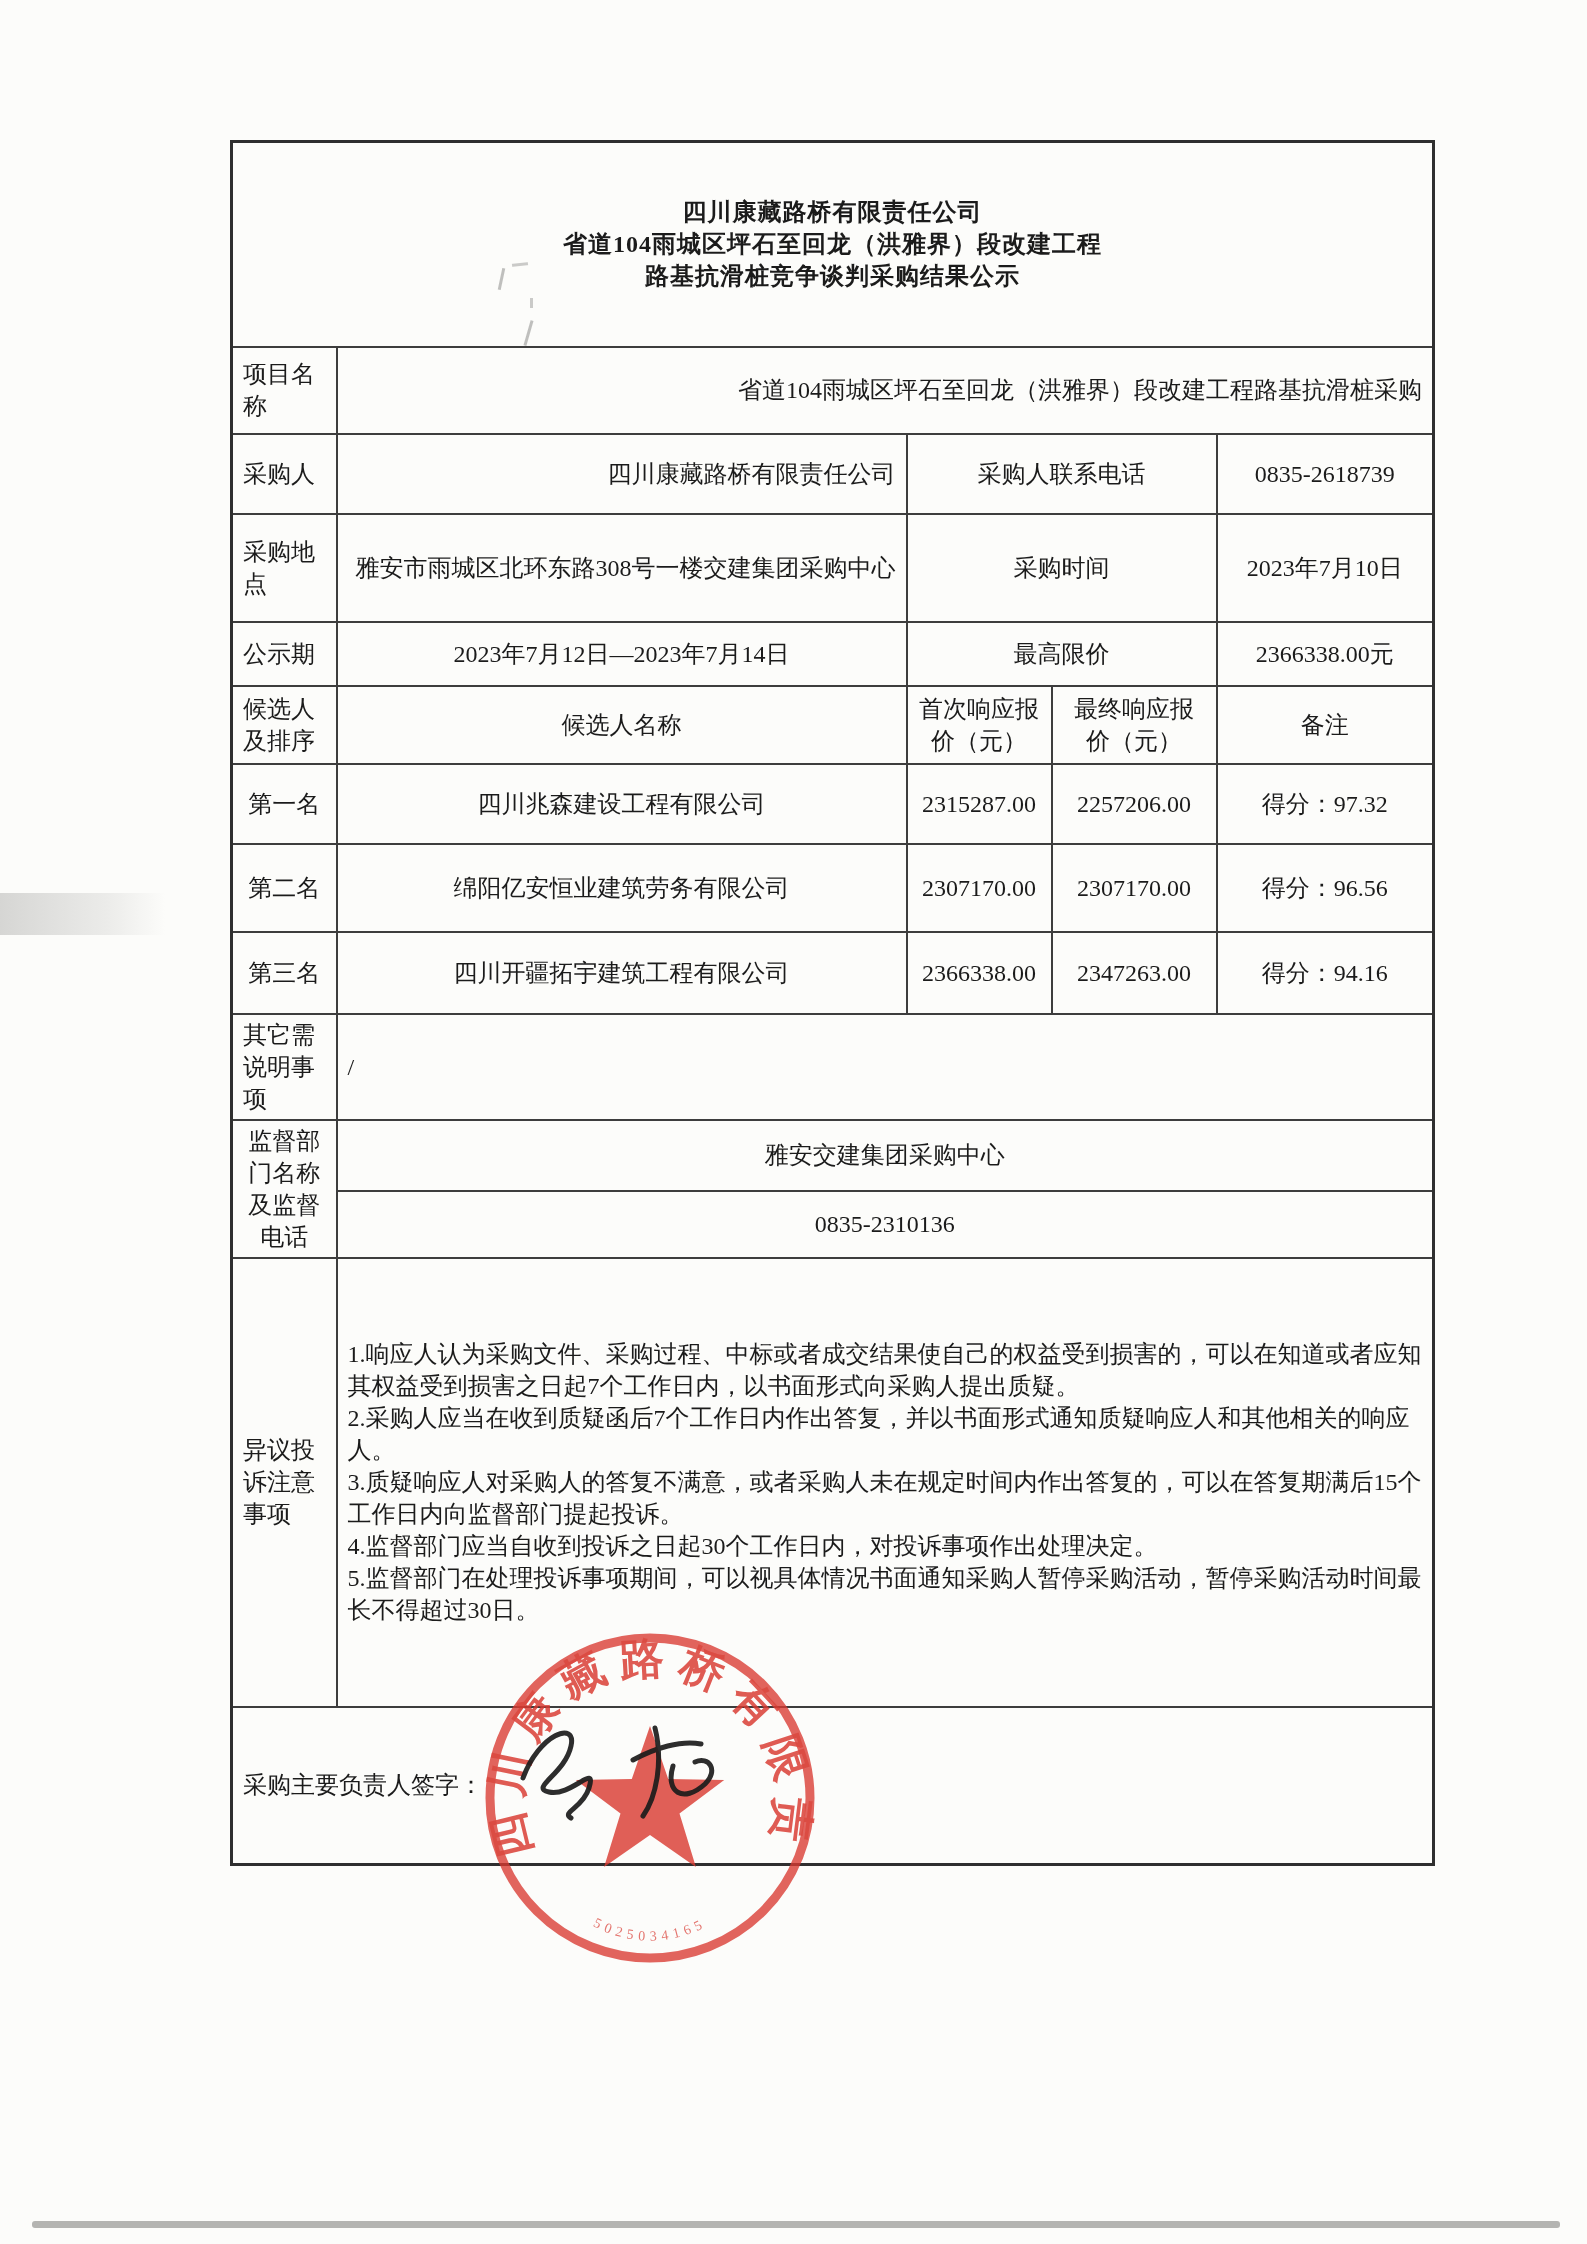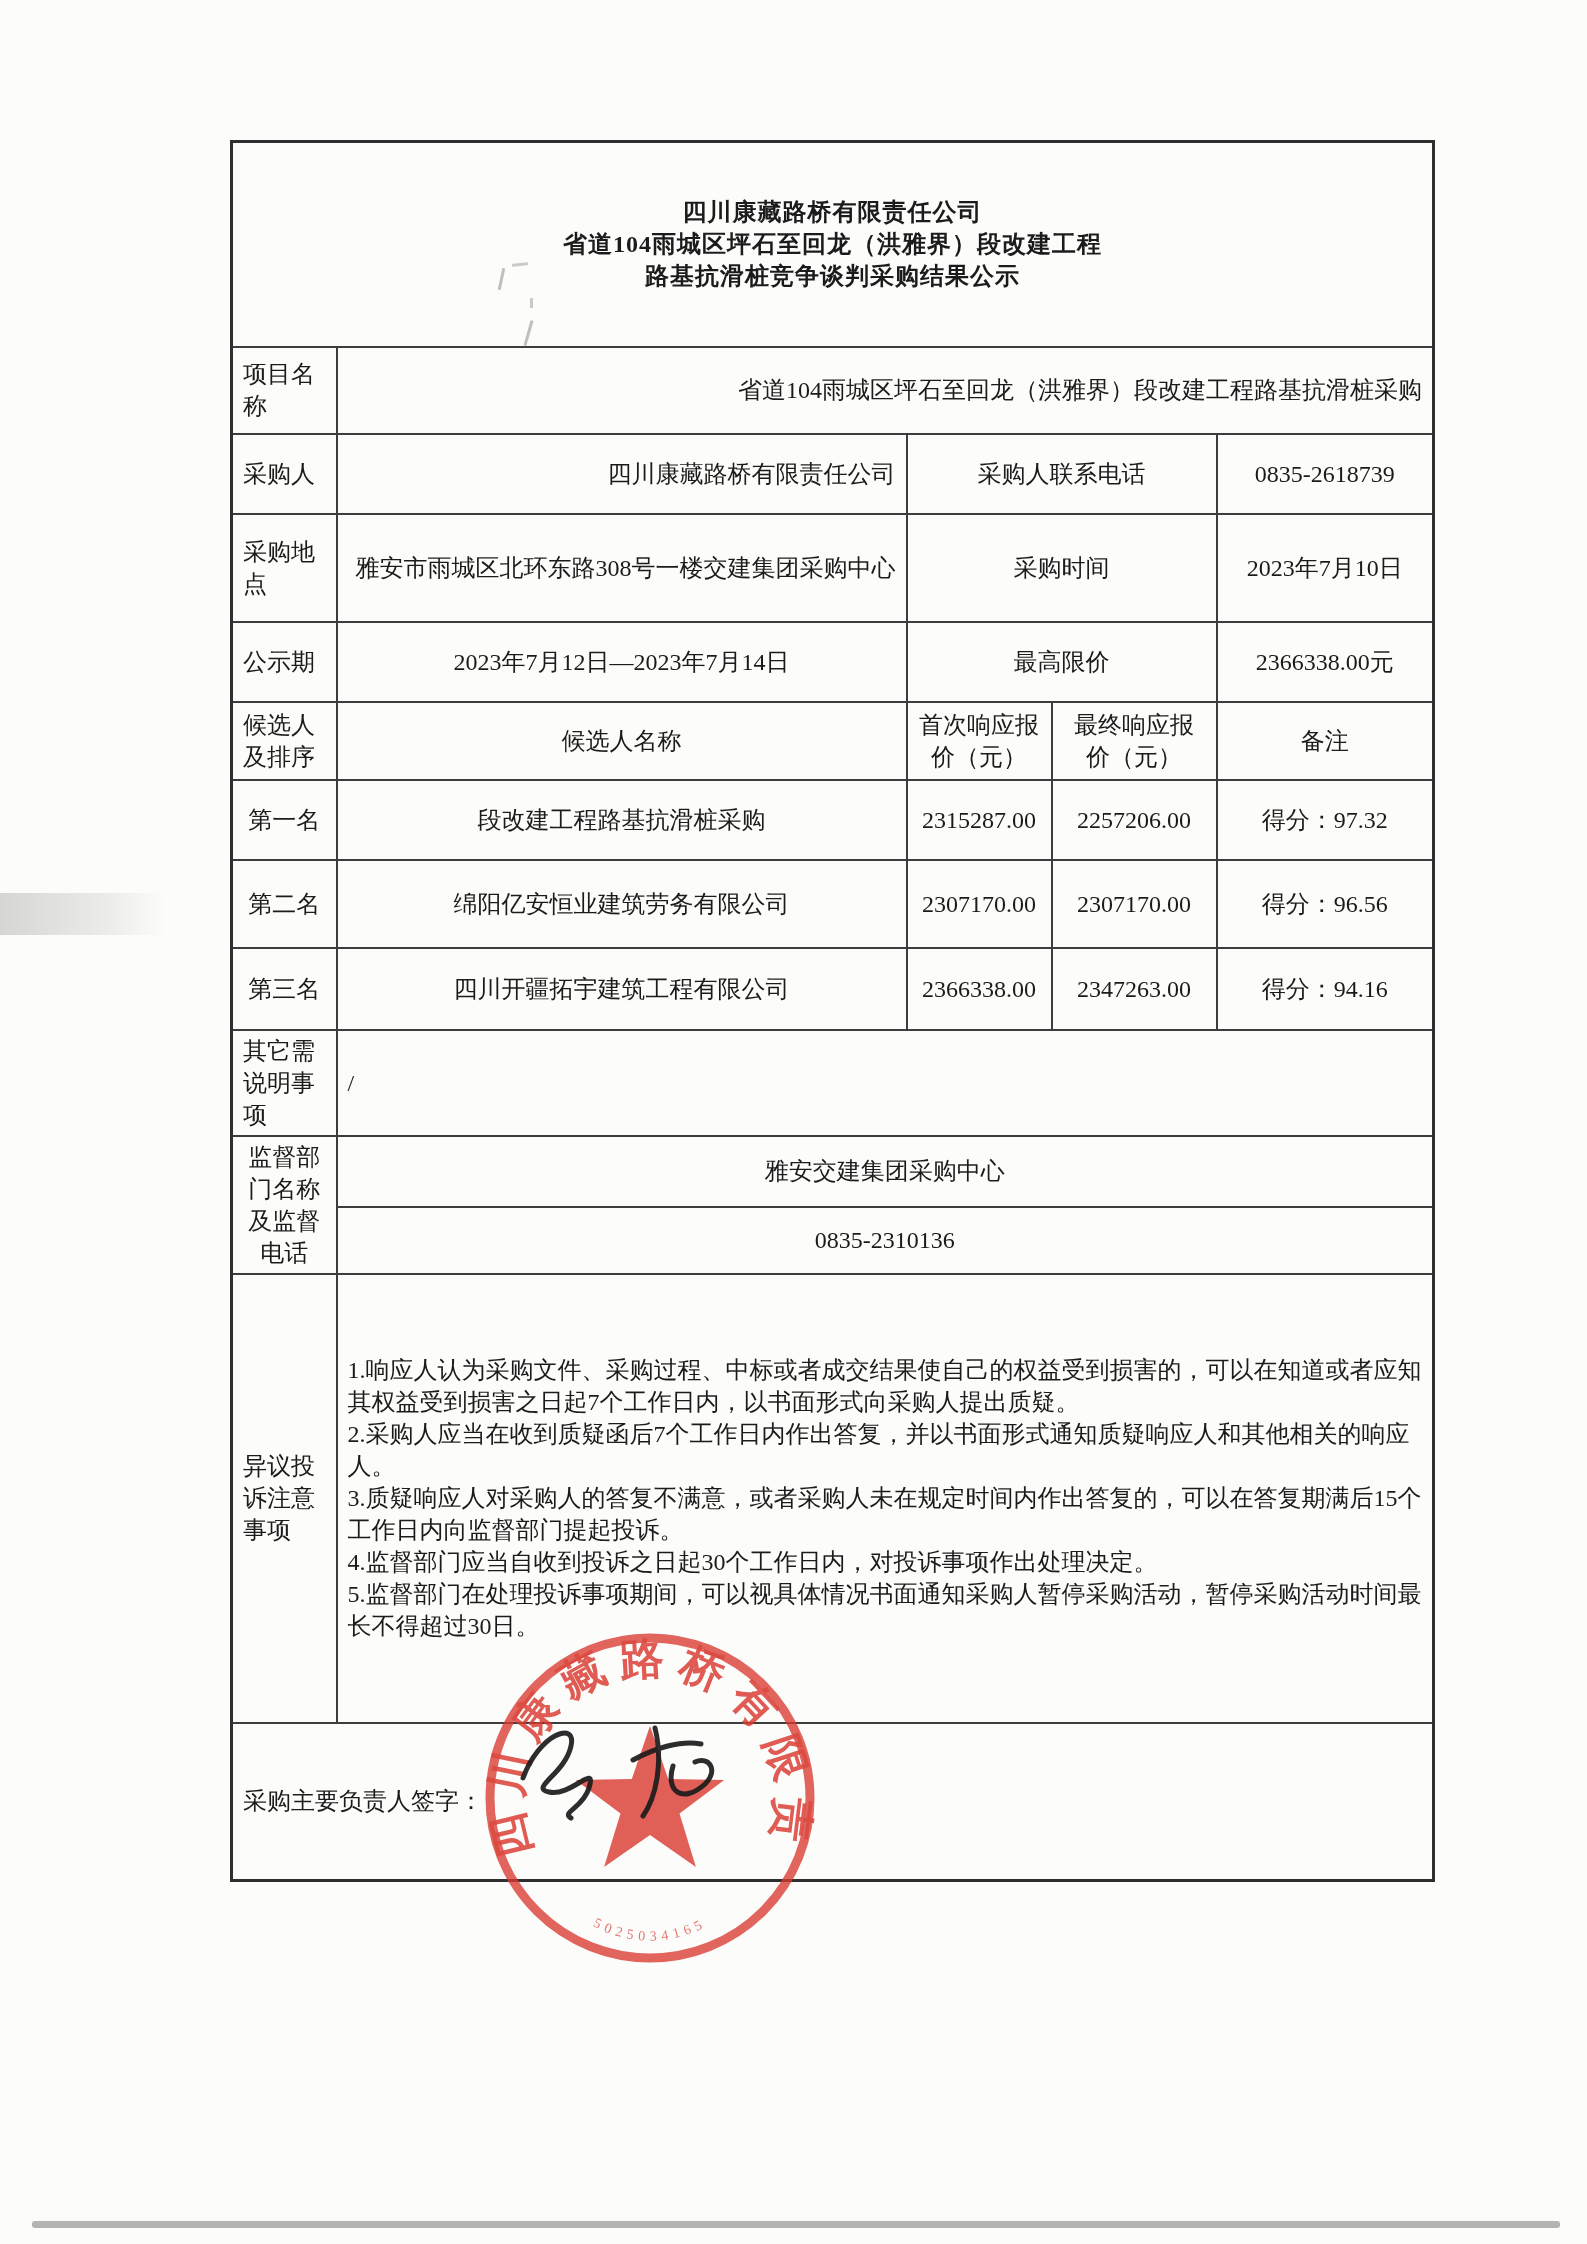--- a/index.html
+++ b/index.html
@@ -101,38 +101,38 @@
     <td class="val-c">0835-2618739</td>
   </tr>
 
   <tr style="height:108px">
     <td class="lab">采购地点</td>
     <td class="val-l addr">雅安市雨城区北环东路308号一楼交建集团采购中心</td>
     <td colspan="2" class="val-c">采购时间</td>
     <td class="val-c">2023年7月10日</td>
   </tr>
 
-  <tr style="height:80px">
+  <tr style="height:64px">
     <td class="lab">公示期</td>
     <td class="val-c">2023年7月12日—2023年7月14日</td>
     <td colspan="2" class="val-c">最高限价</td>
     <td class="val-c">2366338.00元</td>
   </tr>
 
   <tr style="height:78px">
     <td class="lab">候选人及排序</td>
     <td class="hdr">候选人名称</td>
     <td class="hdr">首次响应报价（元）</td>
     <td class="hdr">最终响应报价（元）</td>
     <td class="hdr">备注</td>
   </tr>
 
   <tr style="height:80px">
     <td class="val-c">第一名</td>
-    <td class="val-c">段改建工程路基抗滑桩采购</td>
+    <td class="val-c">四川兆森建设工程有限公司</td>
     <td class="num">2315287.00</td>
     <td class="num">2257206.00</td>
     <td class="val-c">得分：97.32</td>
   </tr>
   <tr style="height:88px">
     <td class="val-c">第二名</td>
     <td class="val-c">绵阳亿安恒业建筑劳务有限公司</td>
     <td class="num">2307170.00</td>
     <td class="num">2307170.00</td>
     <td class="val-c">得分：96.56</td>

